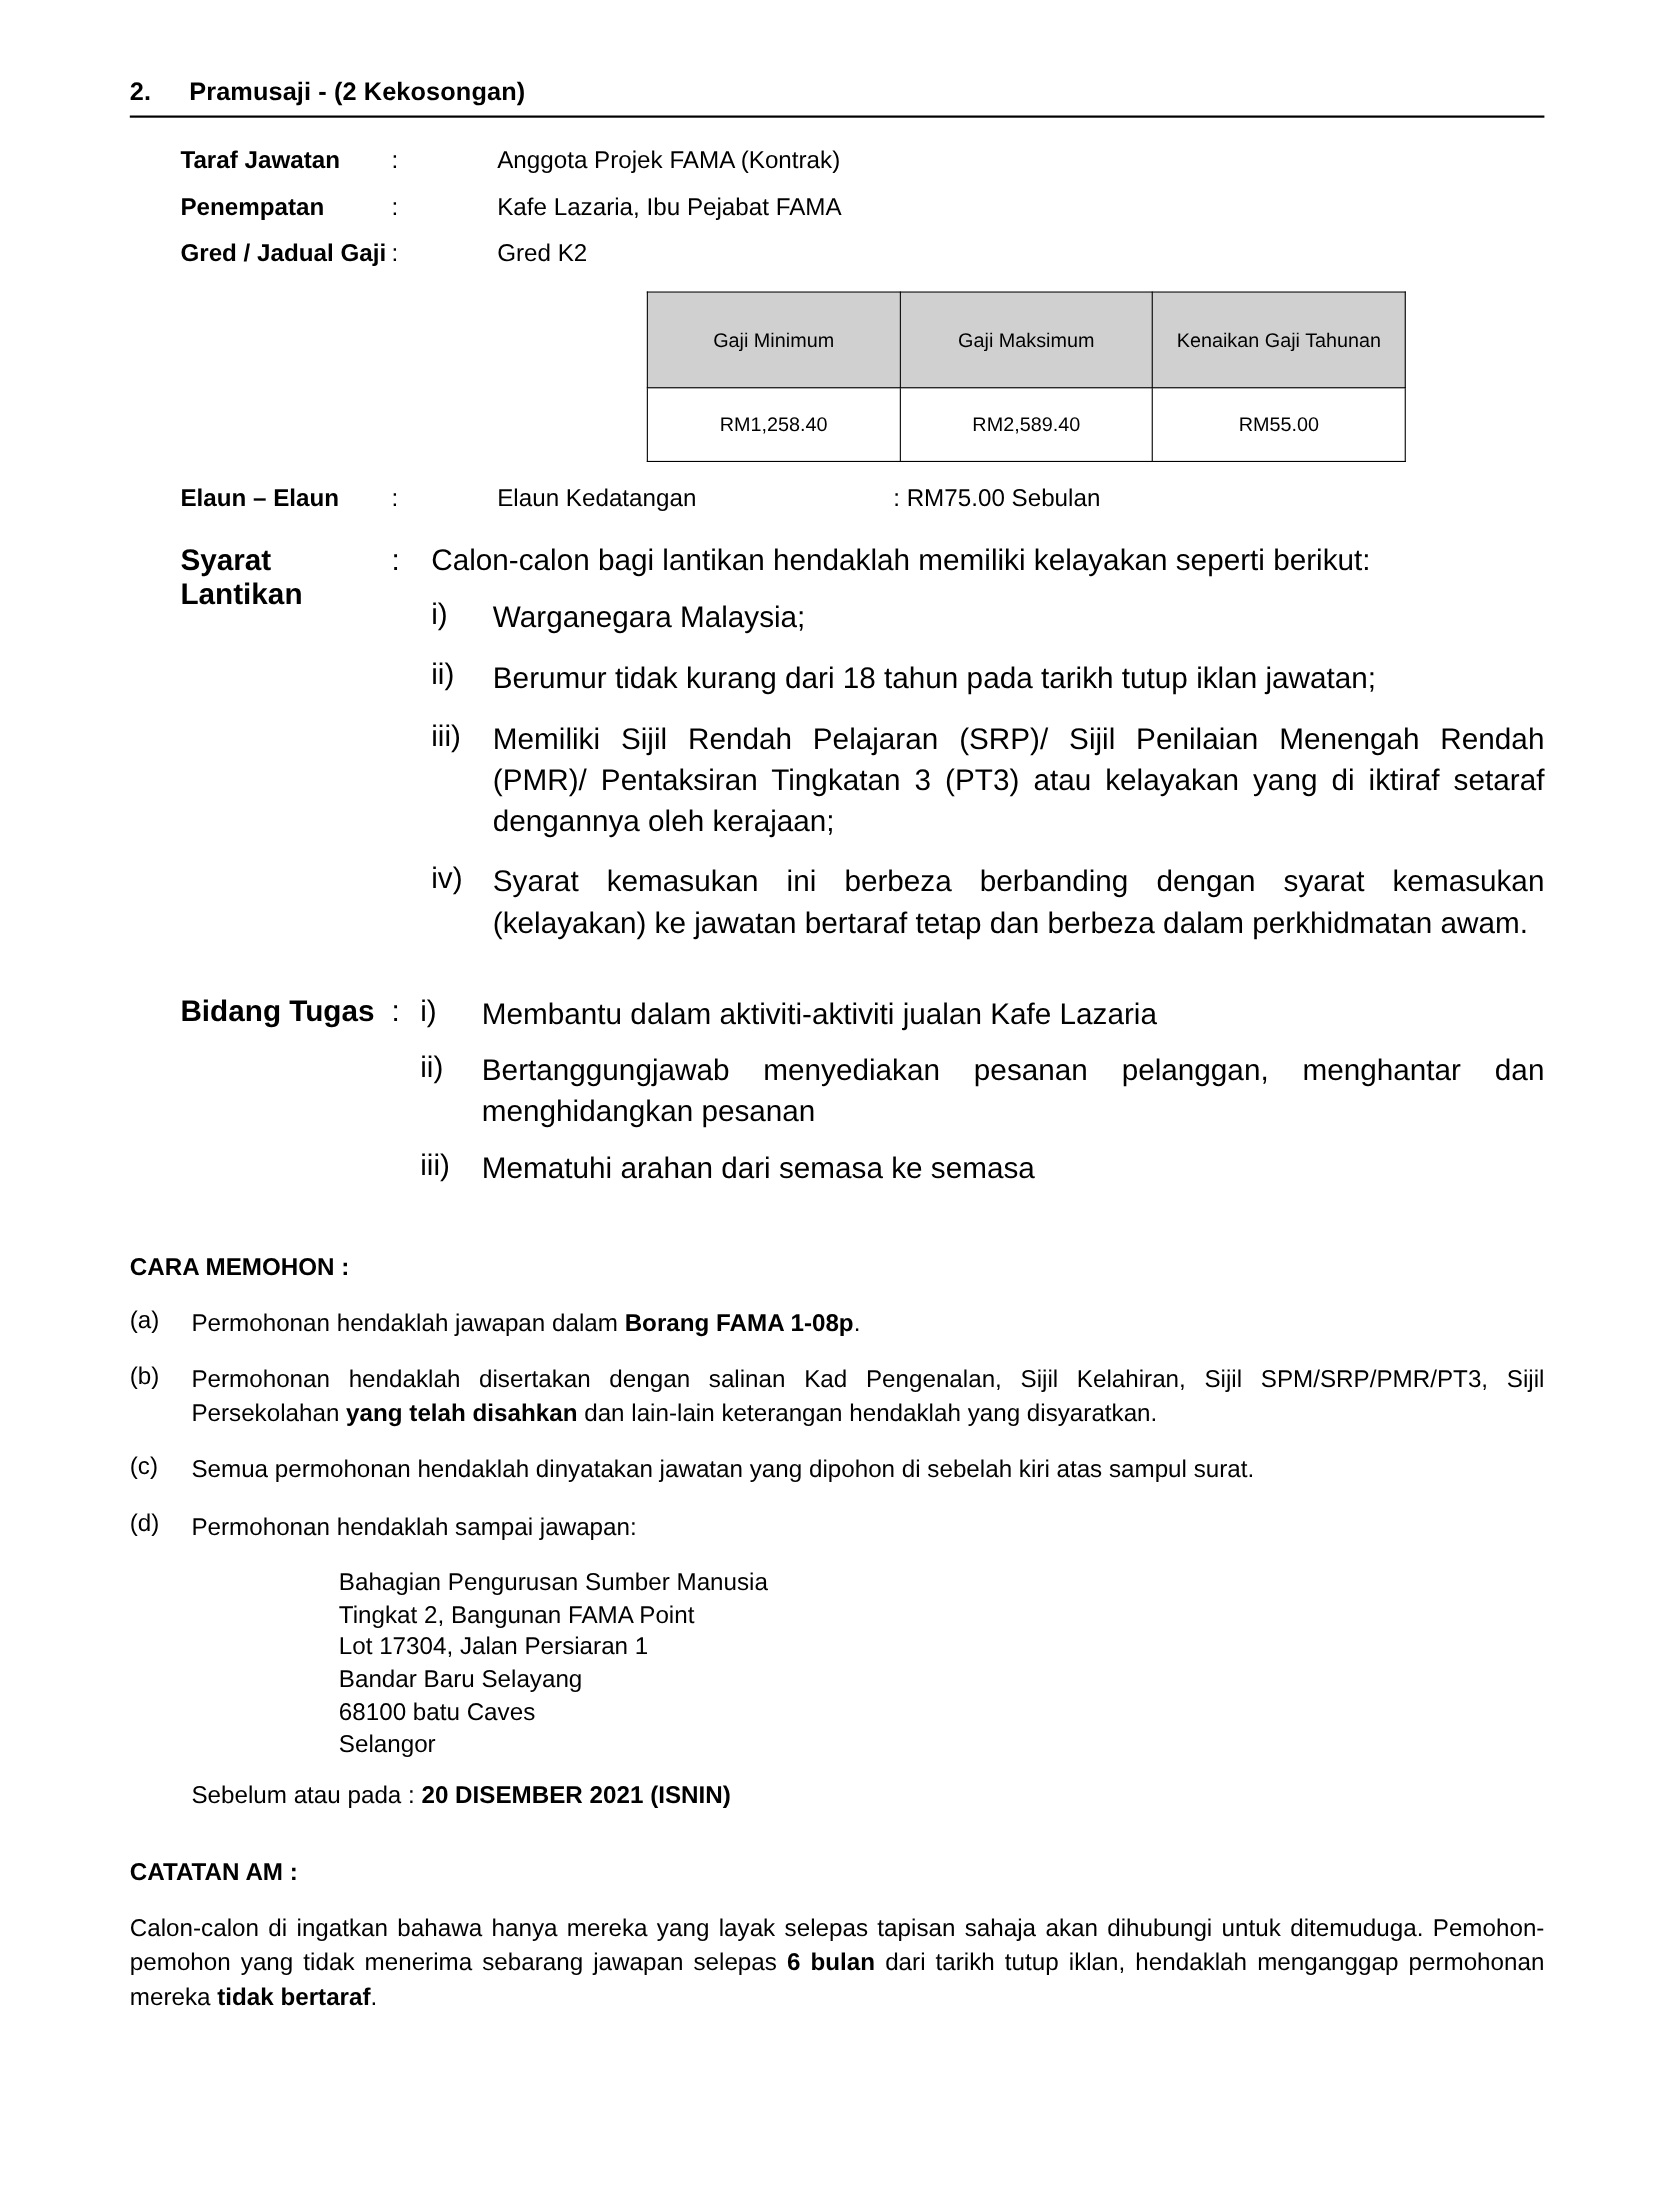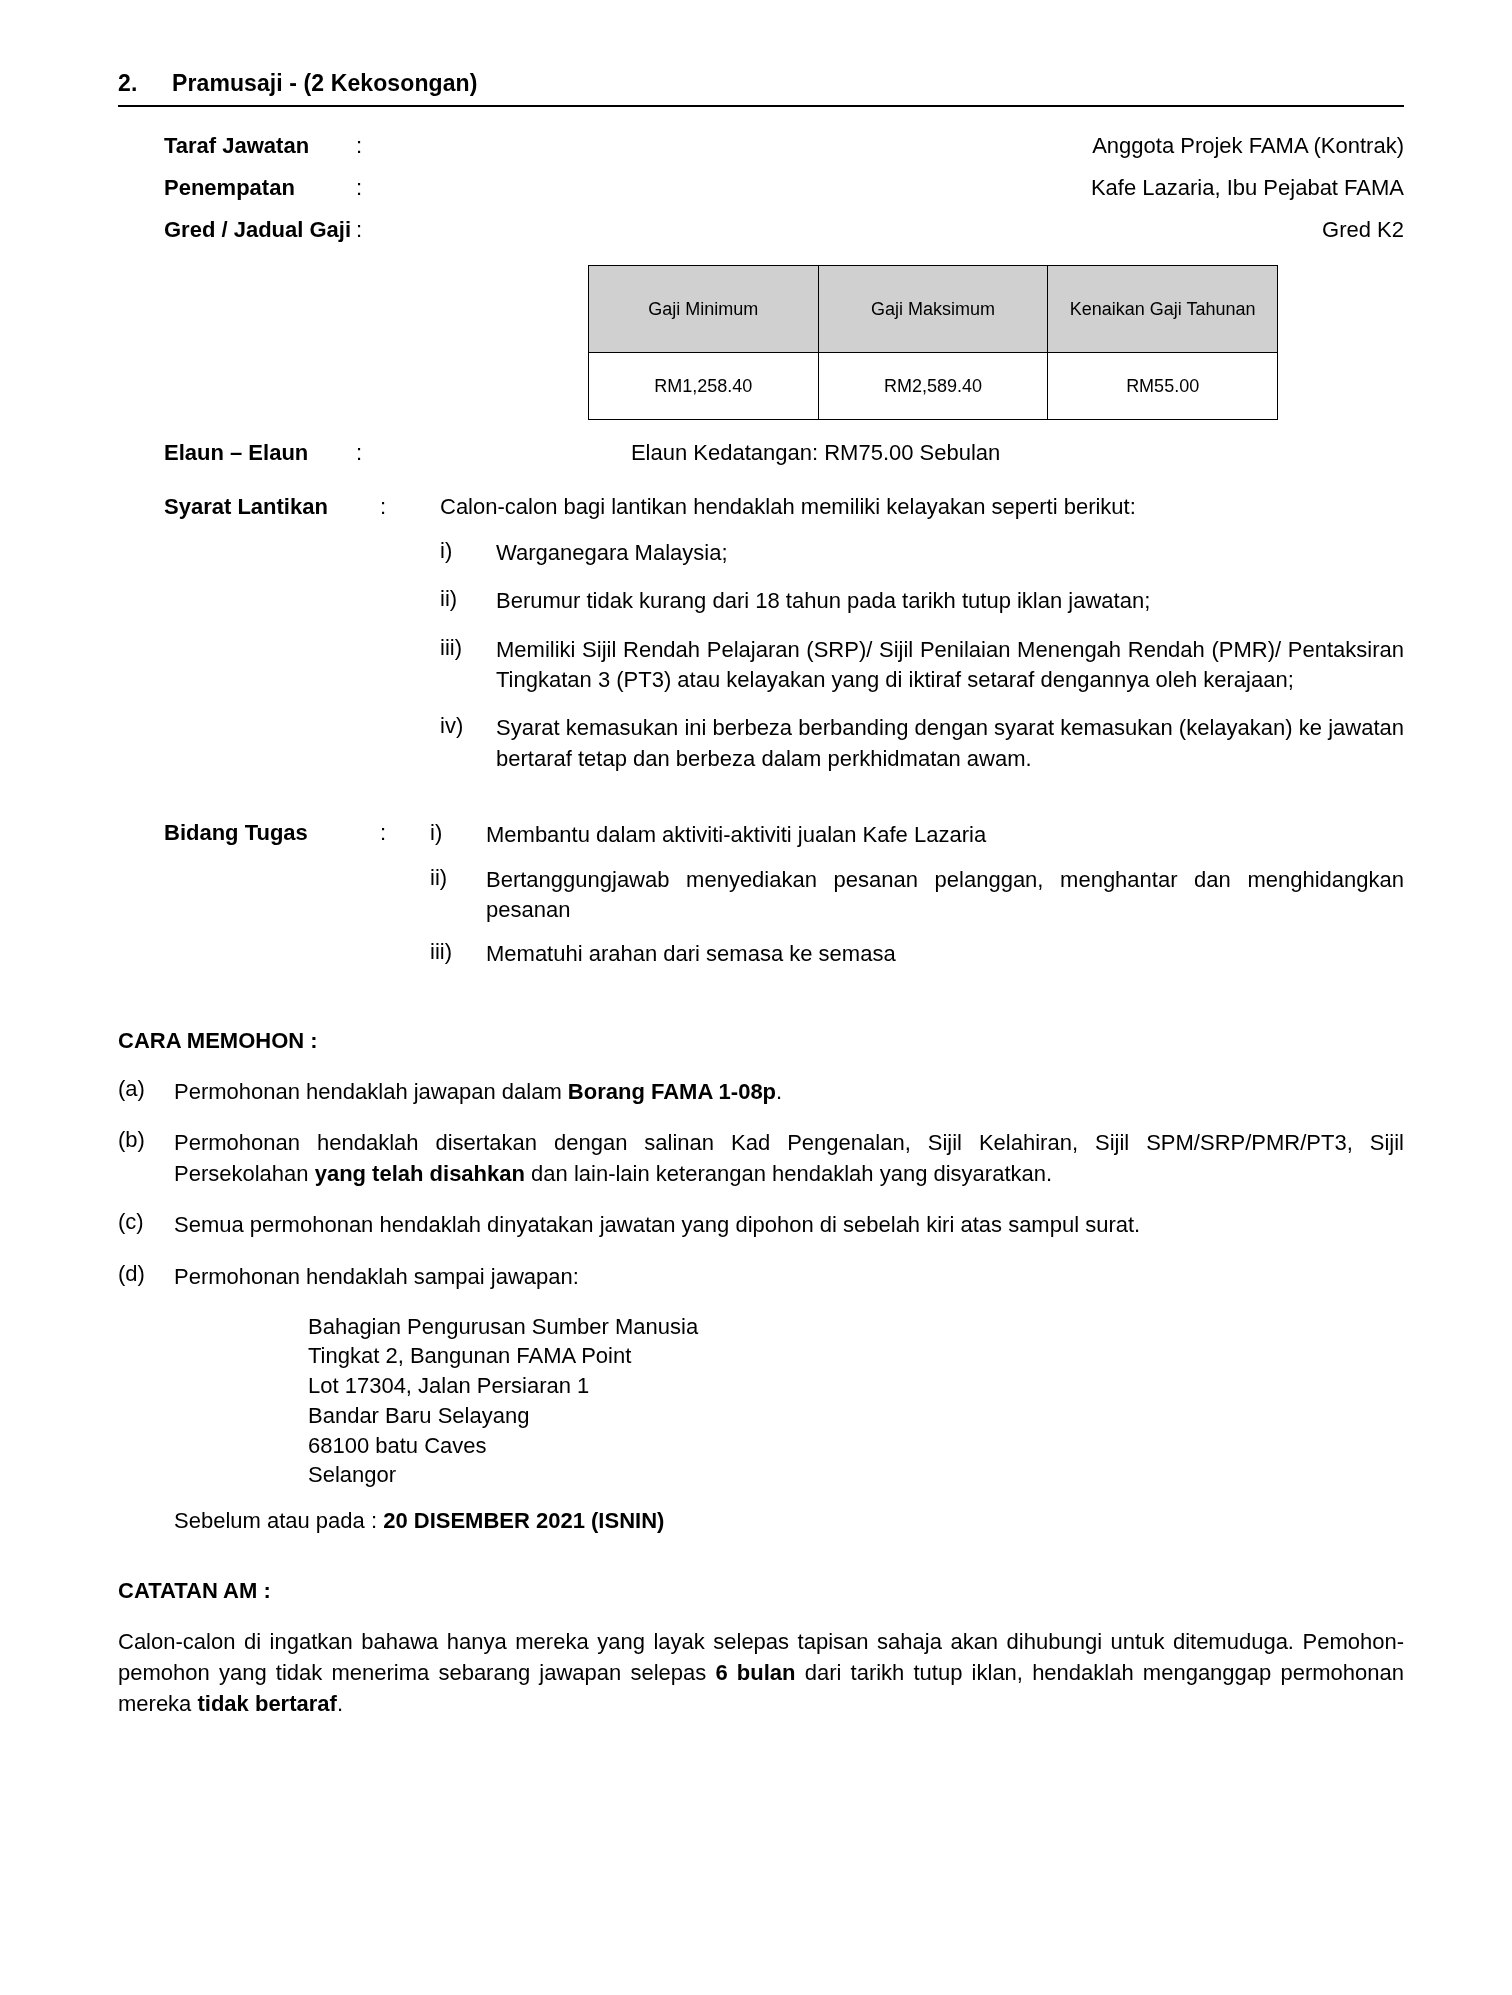--- a/index.html
+++ b/index.html
@@ -55,21 +55,20 @@
     font-weight: bold;
     padding-left: 46px;
     box-sizing: border-box;
   }
   .detail-row .colon {
     width: 96px;
     flex: 0 0 96px;
   }
   .detail-row .val {
     flex: 1;
-    text-align: right;
   }
 
   
   .salary-wrap {
     margin: 22px 0 20px 470px;
     width: 690px;
   }
   table.salary {
     border-collapse: collapse;
     table-layout: fixed;
@@ -96,23 +95,22 @@
 
   
   .elaun-val {
     display: flex;
   }
   .elaun-val .e-name { width: 360px; flex: 0 0 360px; }
 
   
   .block {
     display: flex;
-    font-size: 22px;
+    font-size: 27px;
     margin-top: 28px;
-    gap: 24px;
   }
   .block .lbl {
     width: 238px;
     flex: 0 0 238px;
     font-weight: bold;
     padding-left: 46px;
     box-sizing: border-box;
   }
   .block .colon {
     width: 36px;

